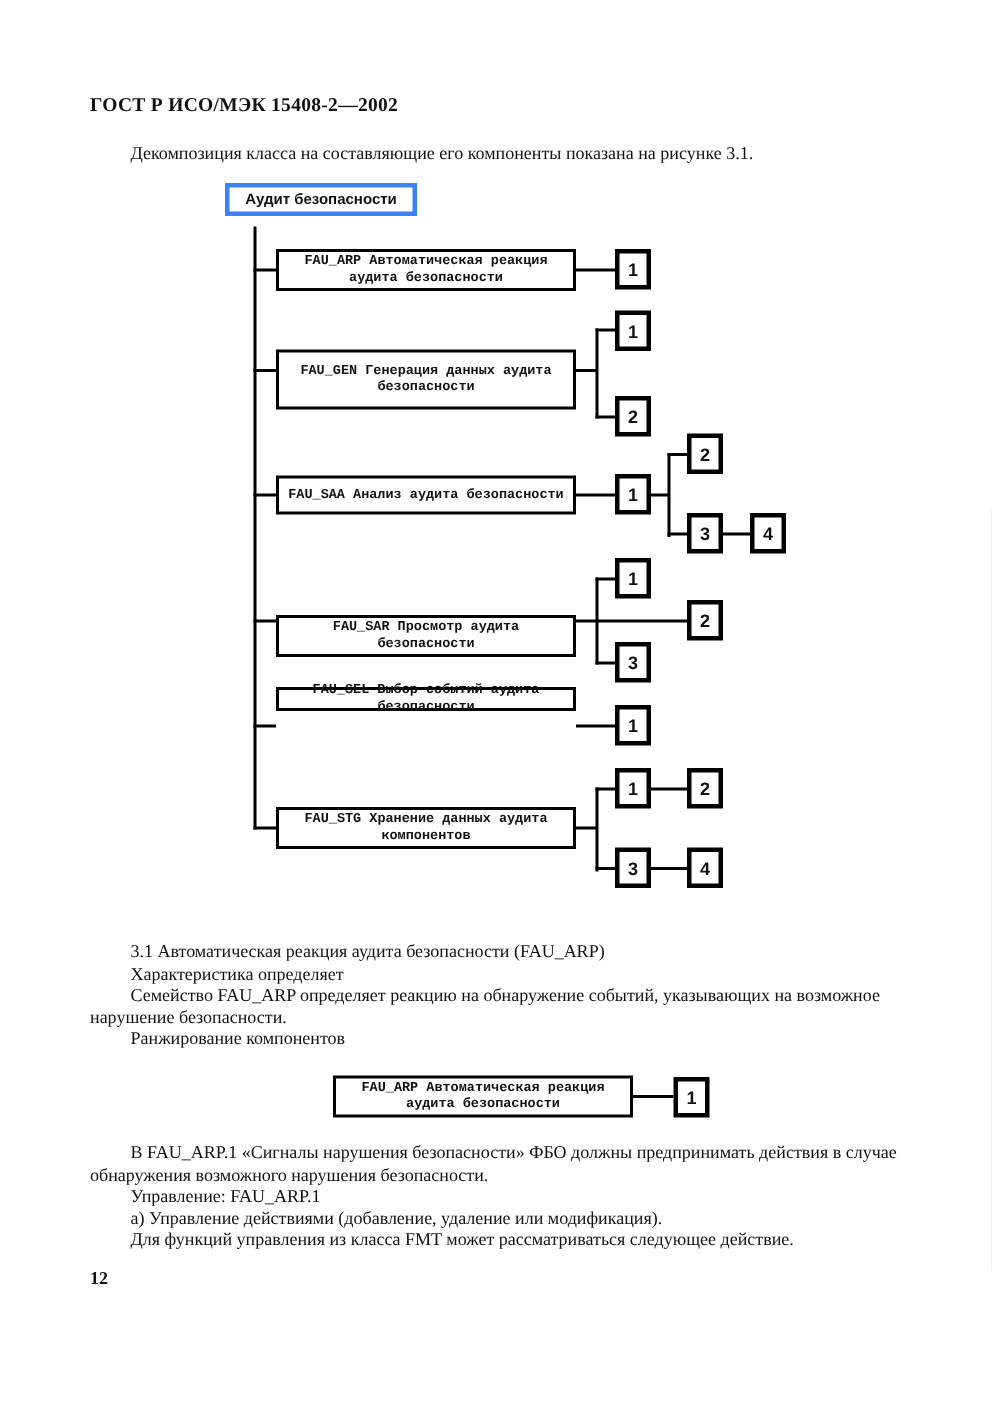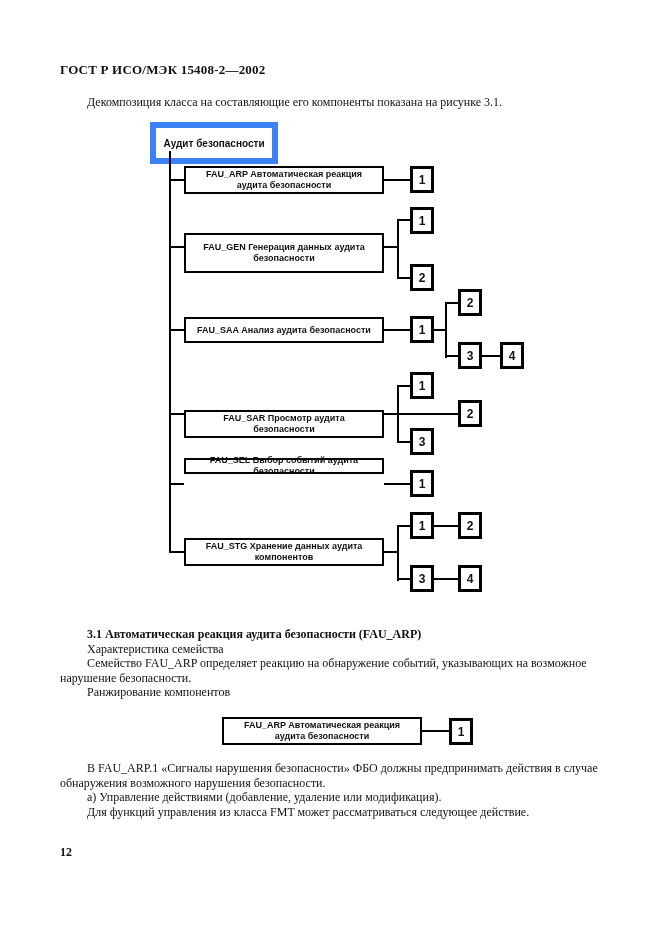--- a/index.html
+++ b/index.html
@@ -14,49 +14,49 @@
   }
   .intro{
     position:absolute;left:60px;top:95px;width:545px;margin:0;
     font-size:12px;line-height:14.6px;text-indent:27px;
   }
   
   .hl,.vl{position:absolute;background:#000;}
   .hl{height:2px;}
   .vl{width:2px;}
   .classbox{
-    position:absolute;left:150px;top:122px;width:128px;height:42px;
-    border:6px solid #3b82f6;box-sizing:border-box;background:#fff;
+    position:absolute;left:150px;top:122px;width:128px;height:22px;
+    border:3px solid #3b82f6;box-sizing:border-box;background:#fff;
     display:flex;align-items:center;justify-content:center;
     font-family:"Liberation Sans", sans-serif;font-weight:bold;font-size:10px;
     text-align:center;
   }
   .fambox{
     position:absolute;left:184px;width:200px;
     border:2px solid #000;box-sizing:border-box;background:#fff;
     display:flex;align-items:center;justify-content:center;
-    font-family:Liberation Sans, sans-serif;font-weight:bold;font-size:9px;
+    font-family:Liberation Mono, monospace;font-weight:bold;font-size:9px;
     line-height:11px;text-align:center;padding:0 6px;
   }
   .comp{
     position:absolute;width:24px;height:27px;
     border:3px solid #000;box-sizing:border-box;background:#fff;
     display:flex;align-items:center;justify-content:center;
     font-family:"Liberation Sans", sans-serif;font-weight:bold;font-size:12px;
   }
   .caption{
     position:absolute;left:0;top:600px;width:661px;margin:0;
     text-align:center;font-size:11.5px;
   }
   .sectionblock{
     position:absolute;left:60px;top:627px;width:545px;
     font-size:12px;line-height:14.6px;
   }
   .sectionblock p{margin:0;text-indent:27px;}
-  .sectionblock .h{font-weight:bold;}
+  .sectionblock .h{font-weight:normal;}
   .bottomblock{
     position:absolute;left:60px;top:761px;width:545px;
     font-size:12px;line-height:14.6px;
   }
   .bottomblock p{margin:0;text-indent:27px;}
   .pagenum{
     position:absolute;left:60px;top:845px;font-size:12px;font-weight:bold;
   }
 </style>
 </head>
@@ -127,32 +127,33 @@
     <div class="hl" style="left:434px;top:578px;width:24px"></div>
     <div class="comp" style="left:410px;top:512px">1</div>
     <div class="comp" style="left:458px;top:512px">2</div>
     <div class="comp" style="left:410px;top:565px">3</div>
     <div class="comp" style="left:458px;top:565px">4</div>
   </div>
 
 
   <div class="sectionblock">
     <p class="h">3.1 Автоматическая реакция аудита безопасности (FAU_ARP)</p>
-    <p>Характеристика семейства</p>
+    <p>Характеристика определяет</p>
     <p>Семейство FAU_ARP определяет реакцию на обнаружение событий, указывающих на возможное нарушение безопасности.</p>
     <p>Ранжирование компонентов</p>
   </div>
 
   <div>
     <div class="fambox" style="left:222px;top:717px;height:28px">FAU_ARP Автоматическая реакция аудита безопасности</div>
     <div class="hl" style="left:422px;top:730px;width:27px"></div>
     <div class="comp" style="left:449px;top:718px">1</div>
   </div>
 
   <div class="bottomblock">
     <p>В FAU_ARP.1 «Сигналы нарушения безопасности» ФБО должны предпринимать действия в случае обнаружения возможного нарушения безопасности.</p>
+    <p>Управление: FAU_ARP.1</p>
     <p>а) Управление действиями (добавление, удаление или модификация).</p>
     <p>Для функций управления из класса FMT может рассматриваться следующее действие.</p>
   </div>
 
   <div class="pagenum">12</div>
 
 </div>
 
 </body></html>

